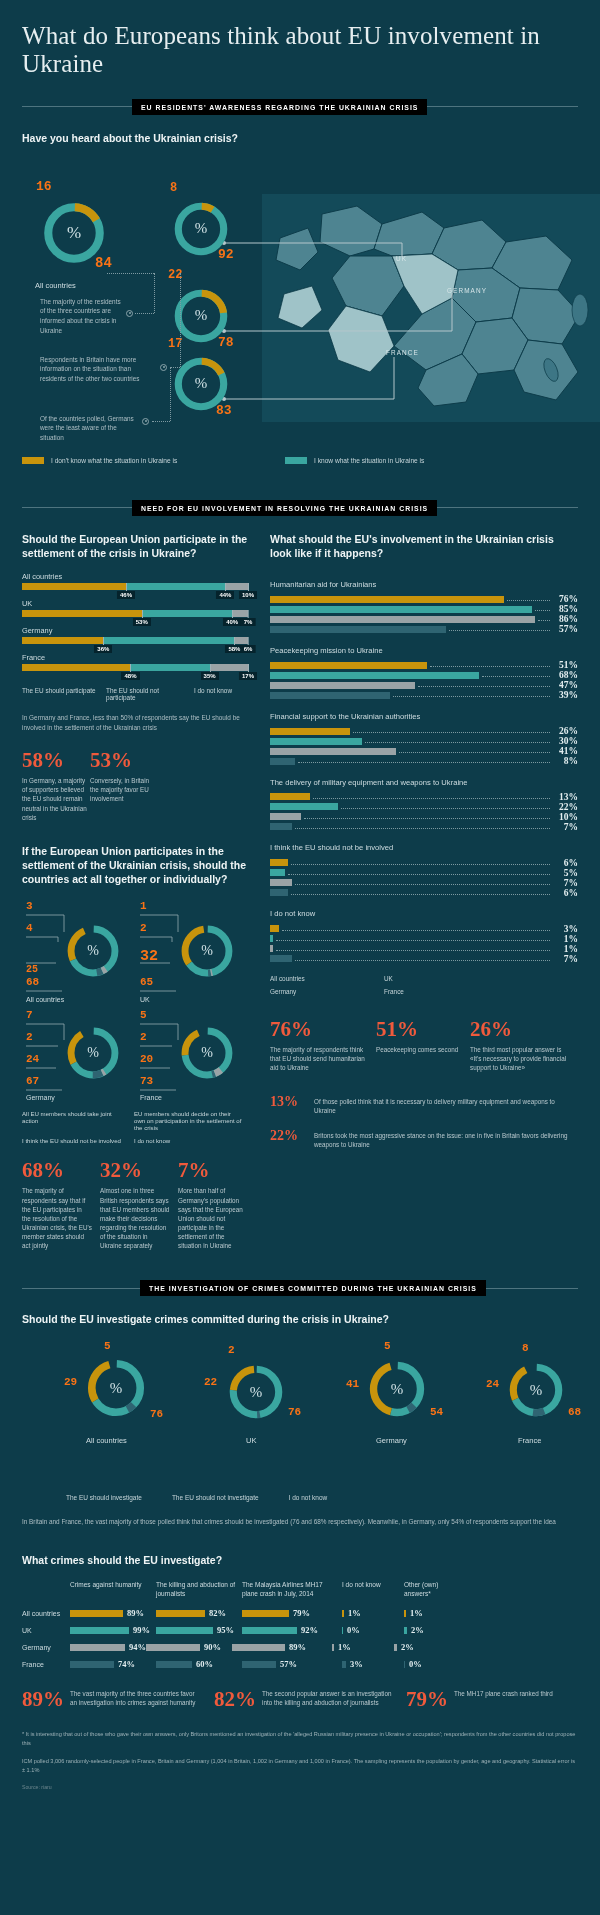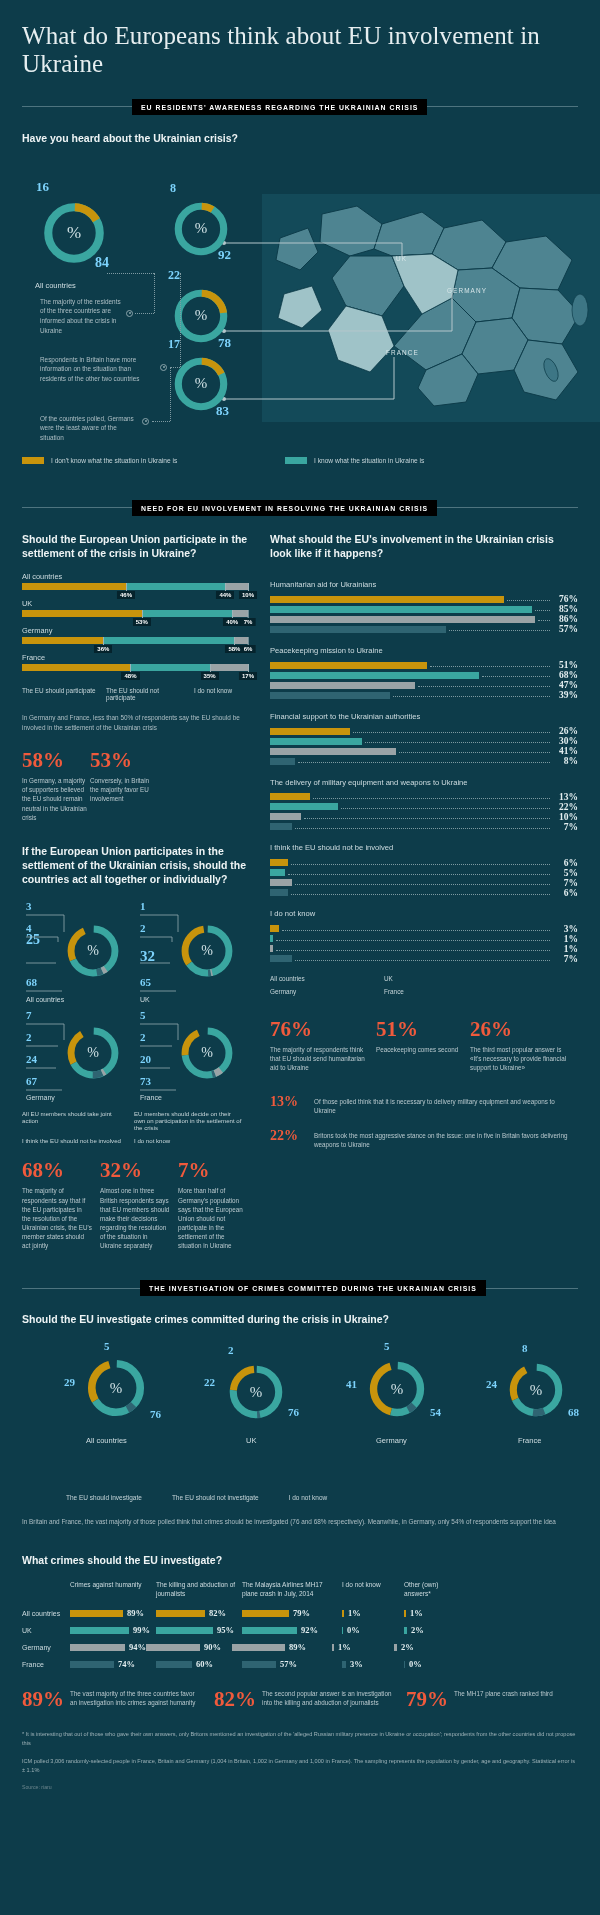--- a/index.html
+++ b/index.html
@@ -31,21 +31,21 @@
   .banner-rule2 { flex: 1 1 auto; height: 1px; background: #4e747f; }
 
   h2.qtitle { font-size: 10.5px; font-weight: bold; color: #eef4f5; line-height: 1.35; }
 
   
   .donut { position: relative; }
   .donut .pct {
     position: absolute; inset: 0; display: flex; align-items: center; justify-content: center;
     font-family: "Liberation Serif", serif; font-size: 17px; color: #cfe0e4;
   }
-  .dlabel { font-family: Liberation Serif, serif; color: #7dd3fc; font-weight: bold; }
+  .dlabel { font-family: Liberation Mono, monospace; color: #f97316; font-weight: bold; }
 
   
   .s1 { position: relative; height: 300px; }
   .map {
     position: absolute; left: 240px; top: 43px; width: 338px; height: 228px;
     background: #134a59; overflow: hidden;
   }
   .maplabel { position: absolute; font-size: 6.4px; letter-spacing: 1.1px; color: #d6e5e8; }
   .note { font-size: 6.4px; line-height: 1.5; color: #aebfc5; }
   .dotline { position: absolute; border-left: 1px dotted #7e9aa2; }
@@ -321,21 +321,21 @@
           <svg width="58" height="58" viewBox="0 0 42 42">
             <circle cx="21" cy="21" r="15.9" fill="none" stroke="#3aa6a0" stroke-width="5" stroke-dasharray="68 32" stroke-dashoffset="25"></circle>
             <circle cx="21" cy="21" r="15.9" fill="none" stroke="#c8940c" stroke-width="5" stroke-dasharray="25 75" stroke-dashoffset="-43"></circle>
             <circle cx="21" cy="21" r="15.9" fill="none" stroke="#2f6472" stroke-width="5" stroke-dasharray="4 96" stroke-dashoffset="-18"></circle>
             <circle cx="21" cy="21" r="15.9" fill="none" stroke="#9aa3a6" stroke-width="5" stroke-dasharray="3 97" stroke-dashoffset="-15"></circle>
           </svg>
           <div class="pct" style="font-size:14px">%</div>
         </div>
         <div class="dlabel" style="position:absolute;left:4px;top:0px;font-size:11px">3</div>
         <div class="dlabel" style="position:absolute;left:4px;top:22px;font-size:11px">4</div>
-        <div class="dlabel" style="position:absolute;left:4px;top:32px;font-size:14px">25</div>
+        <div class="dlabel" style="position:absolute;left:4px;top:64px;font-size:10px">25</div>
         <div class="dlabel" style="position:absolute;left:4px;top:76px;font-size:11px">68</div>
         <div style="position:absolute;left:4px;top:96px;font-size:7px;color:#cfdde1">All countries</div>
         <svg style="position:absolute;left:0;top:0;width:226px;height:200px">
           <g stroke="#95aab0" stroke-width=".8" fill="none">
             <path d="M4 15 L42 15 L42 32"></path>
               <path d="M4 37 L36 37 L36 42"></path>
             <path d="M4 63 L34 63"></path>
               <path d="M4 91 L40 91"></path>
             <path d="M118 15 L156 15 L156 32"></path>
               <path d="M118 37 L150 37 L150 42"></path>

